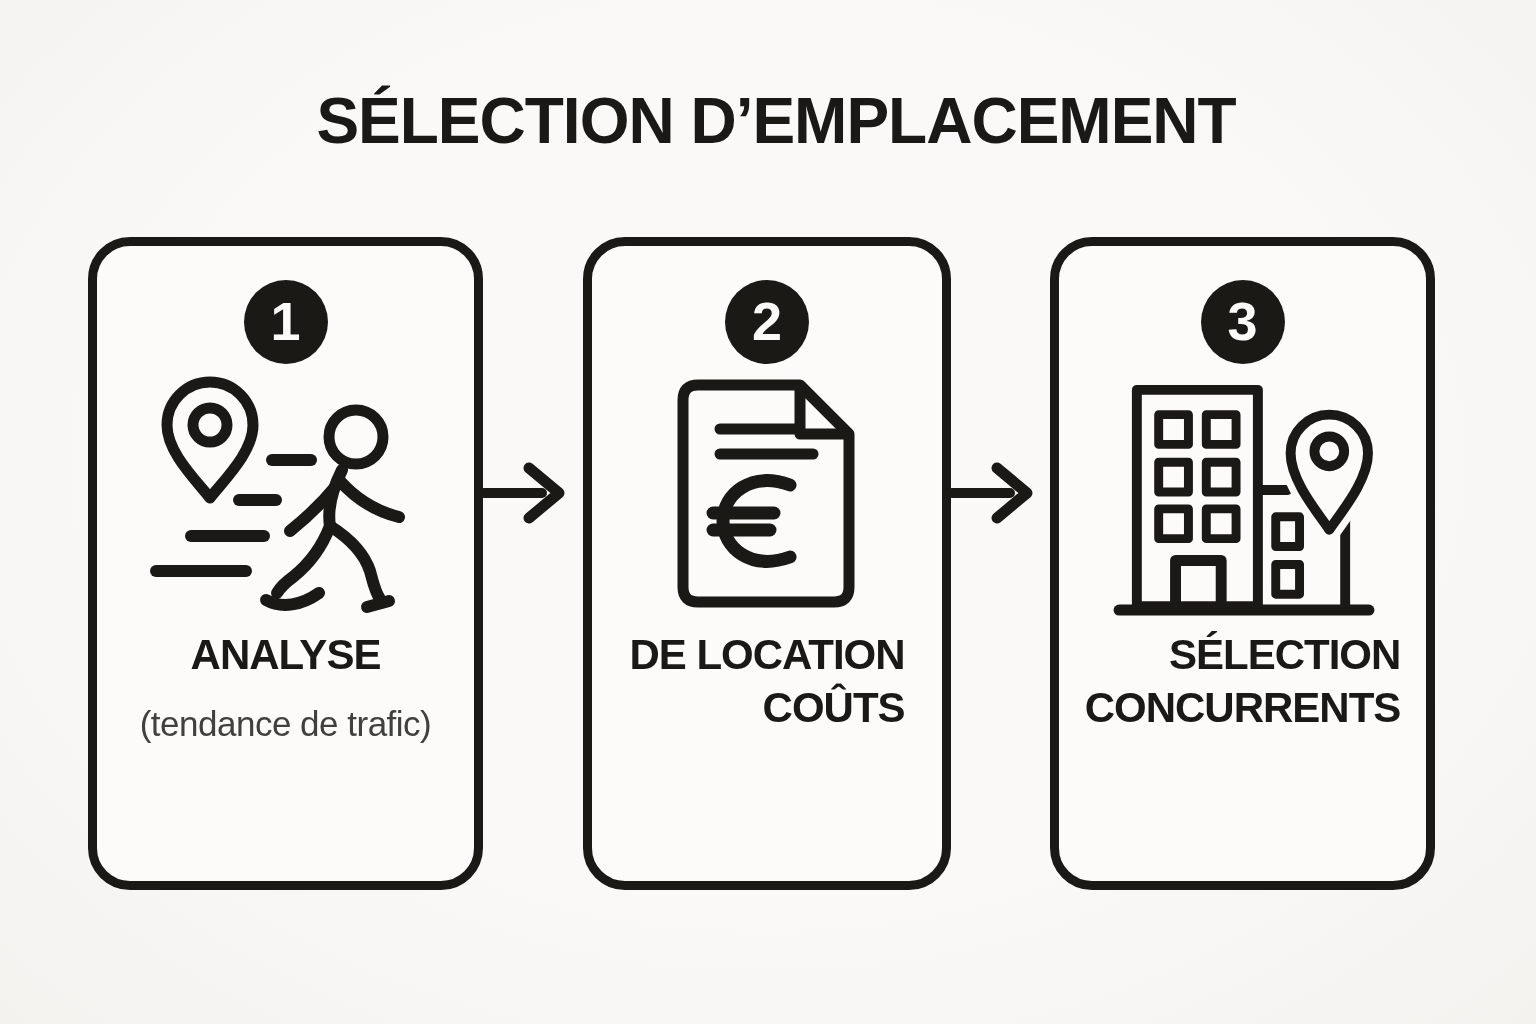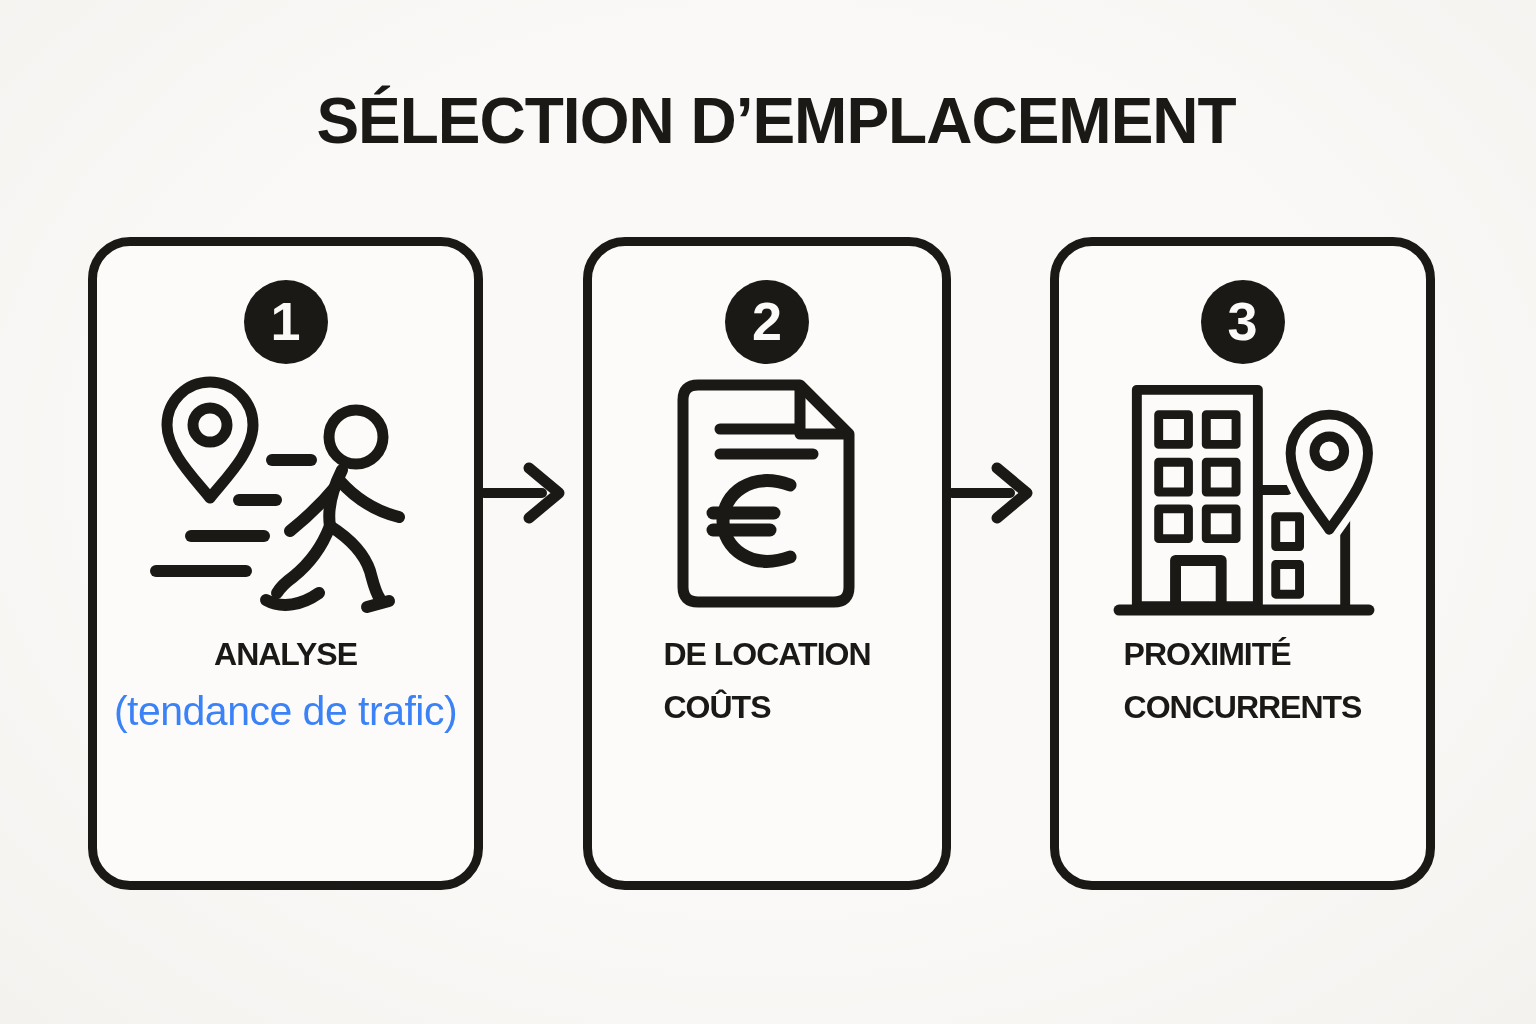--- a/index.html
+++ b/index.html
@@ -24,26 +24,26 @@
   .card.c3{left:1050px;width:385px;}
   .badge{
     margin-top:34px;width:84px;height:84px;border-radius:50%;
     background:#1b1916;color:#fbfaf8;
     display:flex;align-items:center;justify-content:center;
     font-size:54px;font-weight:800;line-height:1;padding-bottom:2px;box-sizing:border-box;
   }
   .icon-box{height:248px;margin-top:6px;display:flex;align-items:center;justify-content:center;}
   .icon-box svg{display:block;}
   .card-title{
-    margin-top:10px;text-align:left;font-size:32px;font-weight:800;
+    margin-top:10px;text-align:right;font-size:42px;font-weight:800;
     line-height:53px;letter-spacing:-1px;color:#1b1916;
   }
   .card-sub{
-    margin-top:8px;text-align:center;font-size:41px;font-weight:400;
-    line-height:45px;letter-spacing:-0.5px;color:#3b82f6;
+    margin-top:20px;text-align:center;font-size:35px;font-weight:400;
+    line-height:45px;letter-spacing:-0.5px;color:#404040;
   }
   .arrow{position:absolute;top:462px;}
   .arrow.a1{left:480px;}
   .arrow.a2{left:948px;}
   .ink-stroke{stroke:#1b1916;fill:none;stroke-linecap:round;stroke-linejoin:round;}
 </style>
 </head>
 <body>
 
 <div class="stage">
@@ -139,20 +139,20 @@
           <path d="M10,242 H262" stroke-width="11"></path>
         </g>
         <g>
           <path d="M222,161 C209,142 183,111 183,84 A39,39 0 1 1 261,84 C261,111 235,142 222,161 Z" fill="#fcfbfa" stroke="#fcfbfa" stroke-width="24" stroke-linejoin="round"></path>
           <path class="ink-stroke" d="M222,161 C209,142 183,111 183,84 A39,39 0 1 1 261,84 C261,111 235,142 222,161 Z" stroke-width="10"></path>
           <circle class="ink-stroke" cx="222" cy="82" r="15" stroke-width="10"></circle>
         </g>
       </svg>
     </div>
     <div class="card-title">
-      <div>PROXIMITÉ</div>
+      <div>SÉLECTION</div>
       <div>CONCURRENTS</div>
     </div>
     <div class="card-sub">
     </div>
   </div>
 
 </div>
 
 </body></html>

